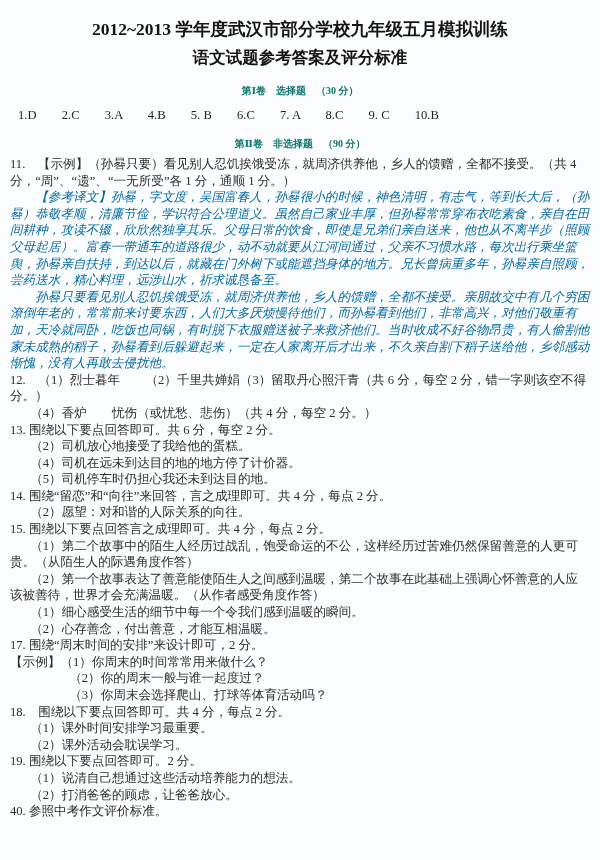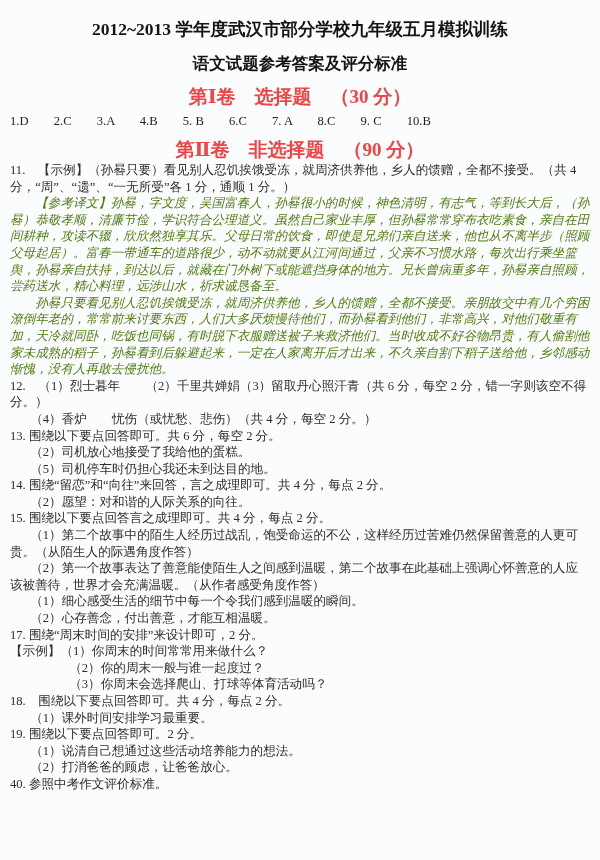--- a/index.html
+++ b/index.html
@@ -27,46 +27,47 @@
     font-weight: bold;
     color: #141414;
     line-height: 1.35;
     margin-top: 6px;
   }
   .subtitle {
     text-align: center;
     font-size: 16.5px;
     font-weight: bold;
     color: #141414;
-    margin-top: 14px;
+    margin-top: 8px;
   }
   .sec-heading {
     text-align: center;
     font-weight: bold;
-    font-size: 19px;
-    color: #ef4444;
+    font-size: 10px;
+    color: #0f766e;
     margin-top: 17px;
   }
   .sec-heading.second {
     margin-top: 13px;
   }
   .answers {
     margin-top: 7px;
     margin-bottom: 0;
     color: #222;
+    margin-left: 8px;
   }
   .body-lines {
     margin-top: 3px;
   }
   .line { margin: 0; }
   .line.p { }
   .line.trans {
     font-style: italic;
     text-indent: 2em;
-    color: #4d7c0f;
+    color: #0369a1;
   }
   .line.ind { text-indent: 1.6em; }
   .line.ind-lg { padding-left: 4.7em; }
 </style>
 </head>
 <body>
 
 <div class="doc">
   <div class="title">2012~2013 学年度武汉市部分学校九年级五月模拟训练</div>
 
@@ -79,32 +80,34 @@
   <div class="sec-heading second">第Ⅱ卷　非选择题　（90 分）</div>
 
   <div class="body-lines">
       <div class="line p">11.　【示例】（孙晷只要）看见别人忍饥挨饿受冻，就周济供养他，乡人的馈赠，全都不接受。（共 4 分，“周”、“遗”、“一无所受”各 1 分，通顺 1 分。）</div>
       <div class="line trans">【参考译文】孙晷，字文度，吴国富春人，孙晷很小的时候，神色清明，有志气，等到长大后，（孙晷）恭敬孝顺，清廉节俭，学识符合公理道义。虽然自己家业丰厚，但孙晷常常穿布衣吃素食，亲自在田间耕种，攻读不辍，欣欣然独享其乐。父母日常的饮食，即使是兄弟们亲自送来，他也从不离半步（照顾父母起居）。富春一带通车的道路很少，动不动就要从江河间通过，父亲不习惯水路，每次出行乘坐篮舆，孙晷亲自扶持，到达以后，就藏在门外树下或能遮挡身体的地方。兄长曾病重多年，孙晷亲自照顾，尝药送水，精心料理，远涉山水，祈求诚恳备至。</div>
       <div class="line trans">孙晷只要看见别人忍饥挨饿受冻，就周济供养他，乡人的馈赠，全都不接受。亲朋故交中有几个穷困潦倒年老的，常常前来讨要东西，人们大多厌烦慢待他们，而孙晷看到他们，非常高兴，对他们敬重有加，天冷就同卧，吃饭也同锅，有时脱下衣服赠送被子来救济他们。当时收成不好谷物昂贵，有人偷割他家未成熟的稻子，孙晷看到后躲避起来，一定在人家离开后才出来，不久亲自割下稻子送给他，乡邻感动惭愧，没有人再敢去侵扰他。</div>
       <div class="line p">12.　（1）烈士暮年　　（2）千里共婵娟（3）留取丹心照汗青（共 6 分，每空 2 分，错一字则该空不得分。）</div>
       <div class="line ind">（4）香炉　　忧伤（或忧愁、悲伤）（共 4 分，每空 2 分。）</div>
       <div class="line p">13. 围绕以下要点回答即可。共 6 分，每空 2 分。</div>
       <div class="line ind">（2）司机放心地接受了我给他的蛋糕。</div>
+      <div class="line ind">（4）司机在远未到达目的地的地方停了计价器。</div>
       <div class="line ind">（5）司机停车时仍担心我还未到达目的地。</div>
       <div class="line p">14. 围绕“留恋”和“向往”来回答，言之成理即可。共 4 分，每点 2 分。</div>
       <div class="line ind">（2）愿望：对和谐的人际关系的向往。</div>
       <div class="line p">15. 围绕以下要点回答言之成理即可。共 4 分，每点 2 分。</div>
       <div class="line ind">（1）第二个故事中的陌生人经历过战乱，饱受命运的不公，这样经历过苦难仍然保留善意的人更可贵。（从陌生人的际遇角度作答）</div>
       <div class="line ind">（2）第一个故事表达了善意能使陌生人之间感到温暖，第二个故事在此基础上强调心怀善意的人应该被善待，世界才会充满温暖。（从作者感受角度作答）</div>
       <div class="line ind">（1）细心感受生活的细节中每一个令我们感到温暖的瞬间。</div>
       <div class="line ind">（2）心存善念，付出善意，才能互相温暖。</div>
       <div class="line p">17. 围绕“周末时间的安排”来设计即可，2 分。</div>
       <div class="line p">【示例】（1）你周末的时间常常用来做什么？</div>
       <div class="line ind-lg">（2）你的周末一般与谁一起度过？</div>
       <div class="line ind-lg">（3）你周末会选择爬山、打球等体育活动吗？</div>
       <div class="line p">18.　围绕以下要点回答即可。共 4 分，每点 2 分。</div>
       <div class="line ind">（1）课外时间安排学习最重要。</div>
+      <div class="line ind">（2）课外活动会耽误学习。</div>
       <div class="line p">19. 围绕以下要点回答即可。2 分。</div>
       <div class="line ind">（1）说清自己想通过这些活动培养能力的想法。</div>
       <div class="line ind">（2）打消爸爸的顾虑，让爸爸放心。</div>
       <div class="line p">40. 参照中考作文评价标准。</div>
     </div>
 </div>
 
 </body></html>

